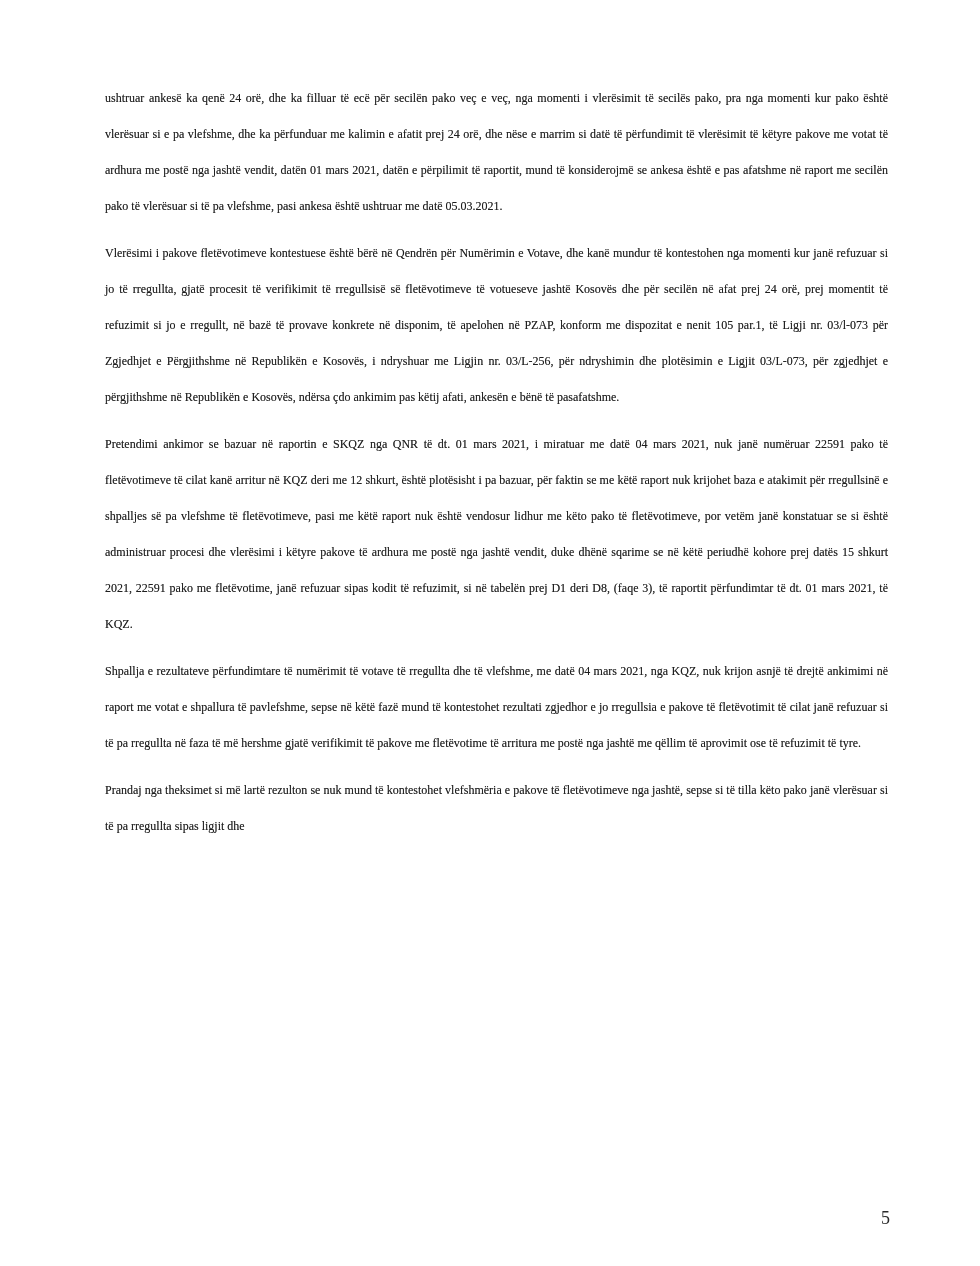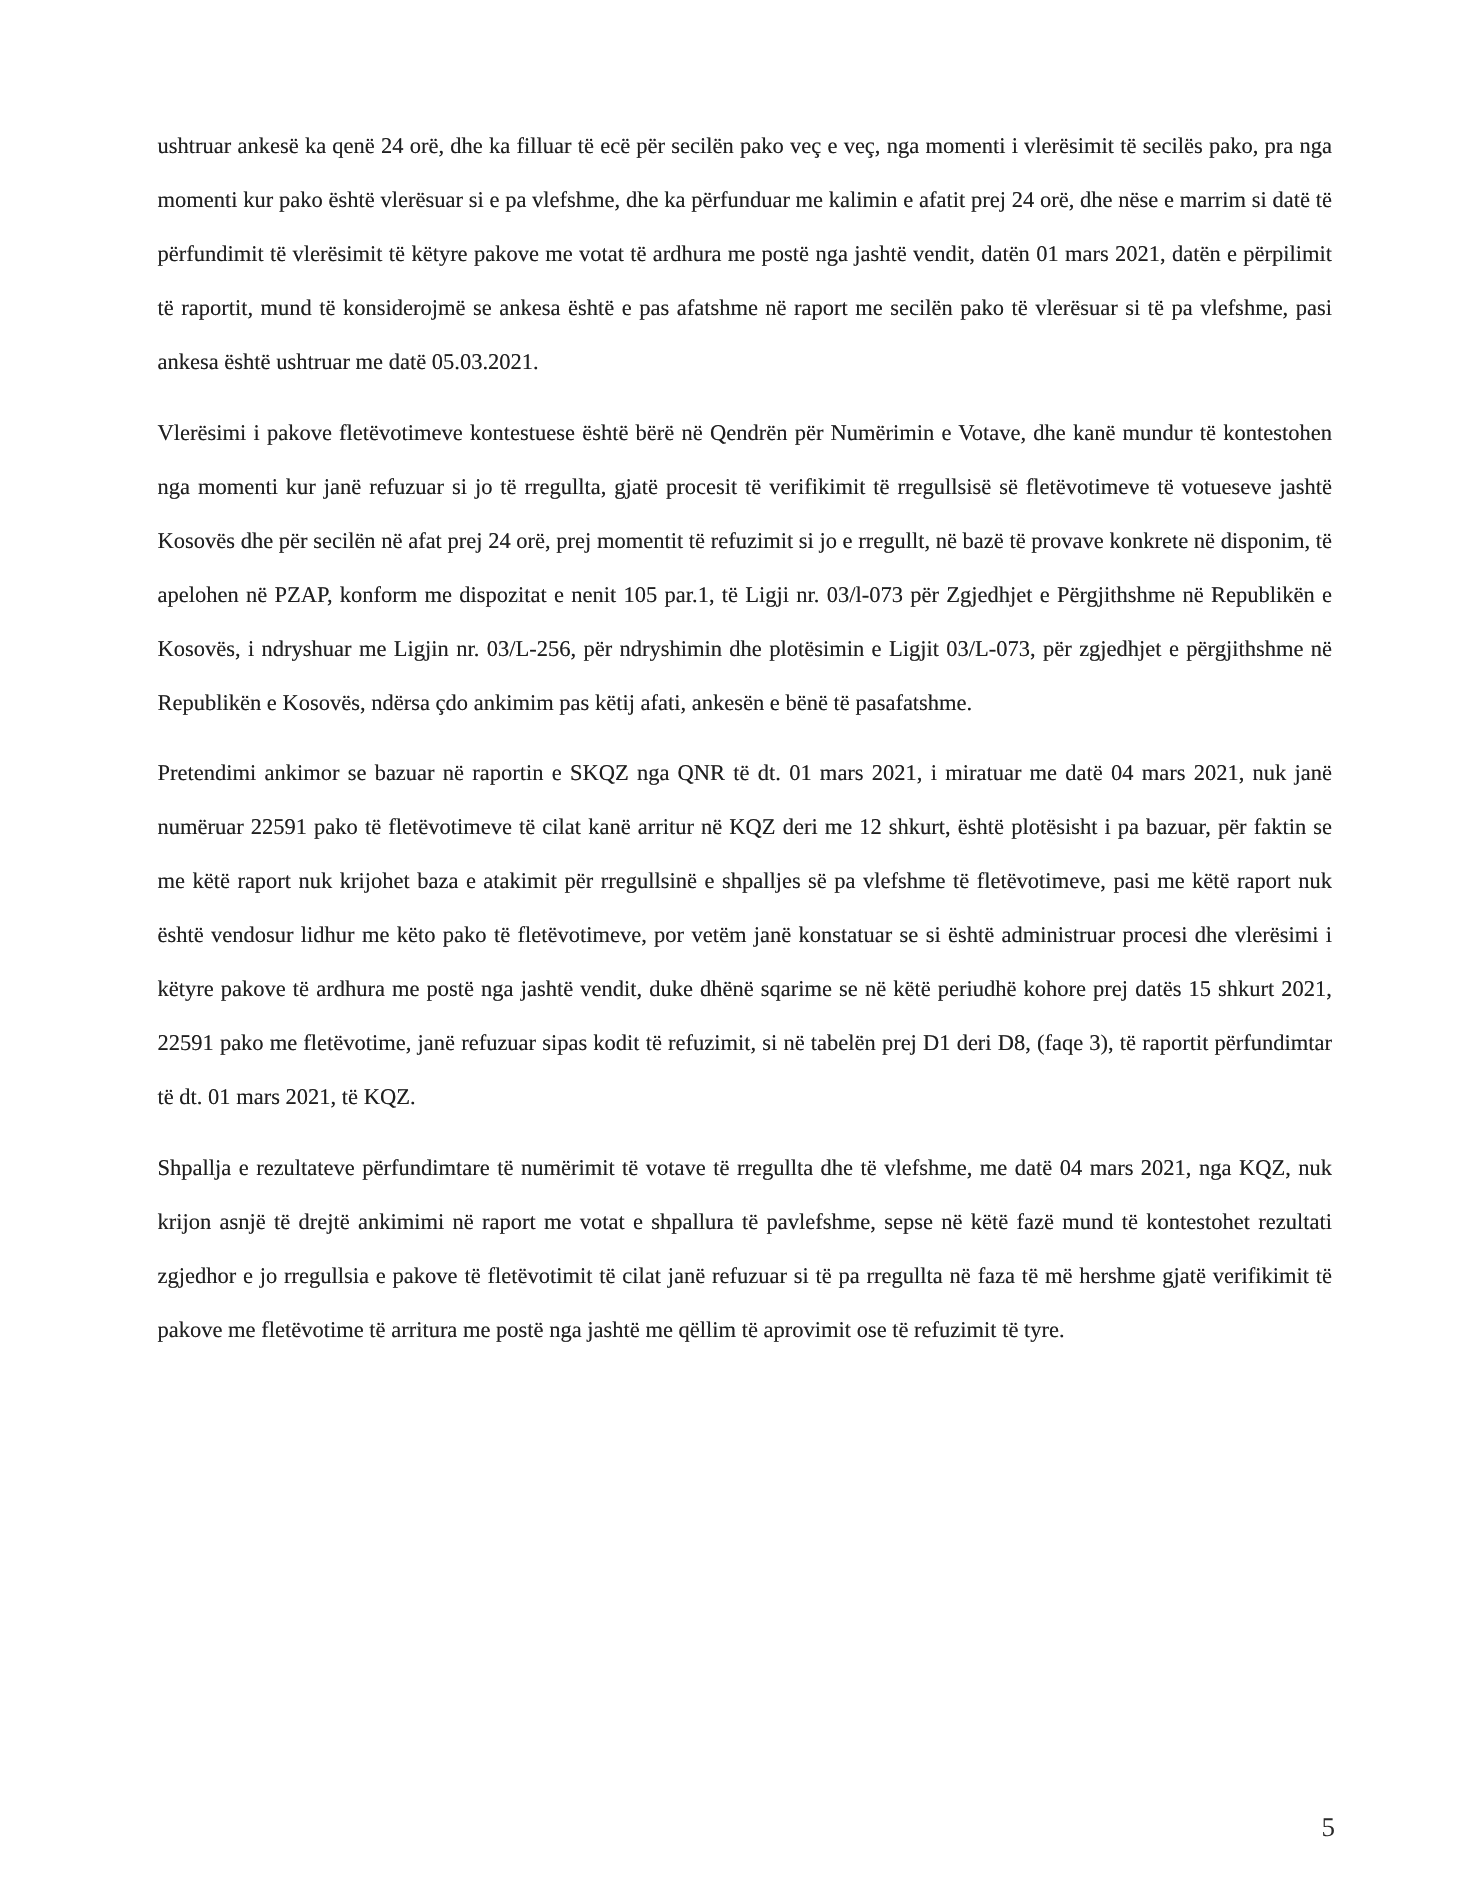--- a/index.html
+++ b/index.html
@@ -18,21 +18,21 @@
     color: #1f1f1f;
   }
   .content {
     position: absolute;
     top: 80px;
     left: 105px;
     width: 783px;
   }
   .content p {
     margin: 0 0 11px 0;
-    font-size: 15px;
+    font-size: 12px;
     line-height: 36px;
     text-align: justify;
     text-justify: inter-word;
     color: #1f1f1f;
     
     text-shadow: 0 0 0.4px rgba(40,40,40,0.55);
   }
   .page-number {
     position: absolute;
     top: 1206px;
@@ -45,15 +45,16 @@
 </style>
 </head>
 <body>
 
 <div class="page">
   <div class="content">
     <p>ushtruar ankesë ka qenë 24 orë, dhe ka filluar të ecë për secilën pako veç e veç, nga momenti i vlerësimit të secilës pako, pra nga momenti kur pako është vlerësuar si e pa vlefshme, dhe ka përfunduar me kalimin e afatit prej 24 orë, dhe nëse e marrim si datë të përfundimit të vlerësimit të këtyre pakove me votat të ardhura me postë nga jashtë vendit, datën 01 mars 2021, datën e përpilimit të raportit, mund të konsiderojmë se ankesa është e pas afatshme në raport me secilën pako të vlerësuar si të pa vlefshme, pasi ankesa është ushtruar me datë 05.03.2021.</p>
     <p>Vlerësimi i pakove fletëvotimeve kontestuese është bërë në Qendrën për Numërimin e Votave, dhe kanë mundur të kontestohen nga momenti kur janë refuzuar si jo të rregullta, gjatë procesit të verifikimit të rregullsisë së fletëvotimeve të votueseve jashtë Kosovës dhe për secilën  në afat prej 24 orë, prej momentit të refuzimit si jo e rregullt, në bazë të provave  konkrete në disponim, të apelohen  në PZAP, konform me dispozitat e nenit 105 par.1, të Ligji nr. 03/l-073 për Zgjedhjet e Përgjithshme në Republikën e Kosovës, i ndryshuar me Ligjin nr. 03/L-256, për ndryshimin dhe plotësimin e Ligjit 03/L-073, për zgjedhjet e përgjithshme në Republikën e Kosovës, ndërsa çdo ankimim pas këtij afati, ankesën e bënë të pasafatshme.</p>
     <p>Pretendimi ankimor se bazuar në raportin e SKQZ nga QNR të dt. 01 mars 2021, i miratuar me datë 04 mars 2021, nuk janë numëruar 22591 pako të fletëvotimeve të cilat kanë arritur në KQZ deri me 12 shkurt, është plotësisht i pa bazuar, për faktin se me këtë raport nuk krijohet baza e atakimit për rregullsinë e shpalljes së pa vlefshme të fletëvotimeve, pasi me këtë raport nuk është vendosur lidhur me këto pako të fletëvotimeve, por vetëm janë konstatuar se si është administruar procesi dhe vlerësimi i këtyre pakove të ardhura me postë nga jashtë vendit, duke dhënë sqarime se në këtë periudhë kohore  prej datës 15 shkurt 2021, 22591 pako me fletëvotime, janë refuzuar sipas kodit të refuzimit, si në tabelën prej D1 deri D8, (faqe 3), të raportit përfundimtar të dt. 01 mars 2021, të KQZ.</p>
     <p>Shpallja e rezultateve përfundimtare të numërimit të votave të rregullta dhe të vlefshme, me datë 04 mars 2021, nga KQZ, nuk krijon asnjë të drejtë ankimimi në raport me votat e shpallura të pavlefshme, sepse në këtë fazë mund të kontestohet rezultati zgjedhor e jo rregullsia e pakove të fletëvotimit të cilat janë refuzuar si të pa rregullta në faza të më hershme gjatë verifikimit të pakove me fletëvotime të arritura me postë nga jashtë me qëllim të aprovimit ose të refuzimit të tyre.</p>
+    <p>Prandaj nga theksimet si më lartë rezulton se nuk mund të kontestohet vlefshmëria e pakove të fletëvotimeve nga jashtë, sepse si të tilla këto pako janë vlerësuar si të pa rregullta sipas ligjit dhe</p>
   </div>
   <div class="page-number">5</div>
 </div>
 
 </body></html>

